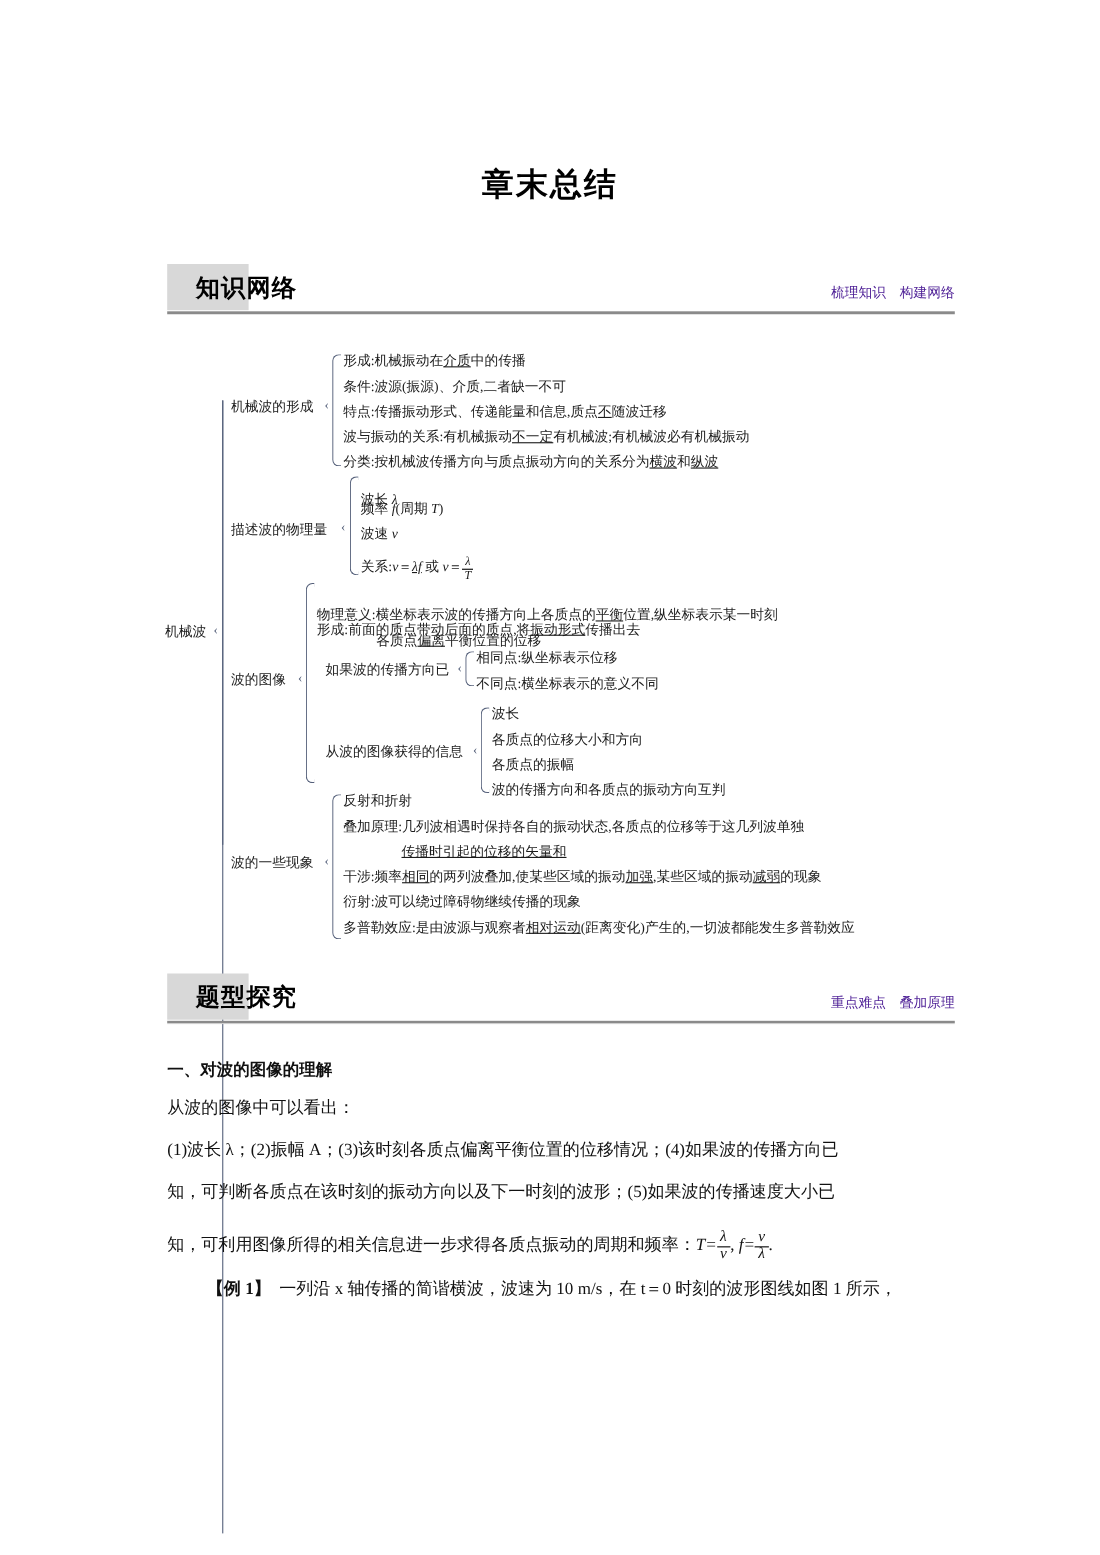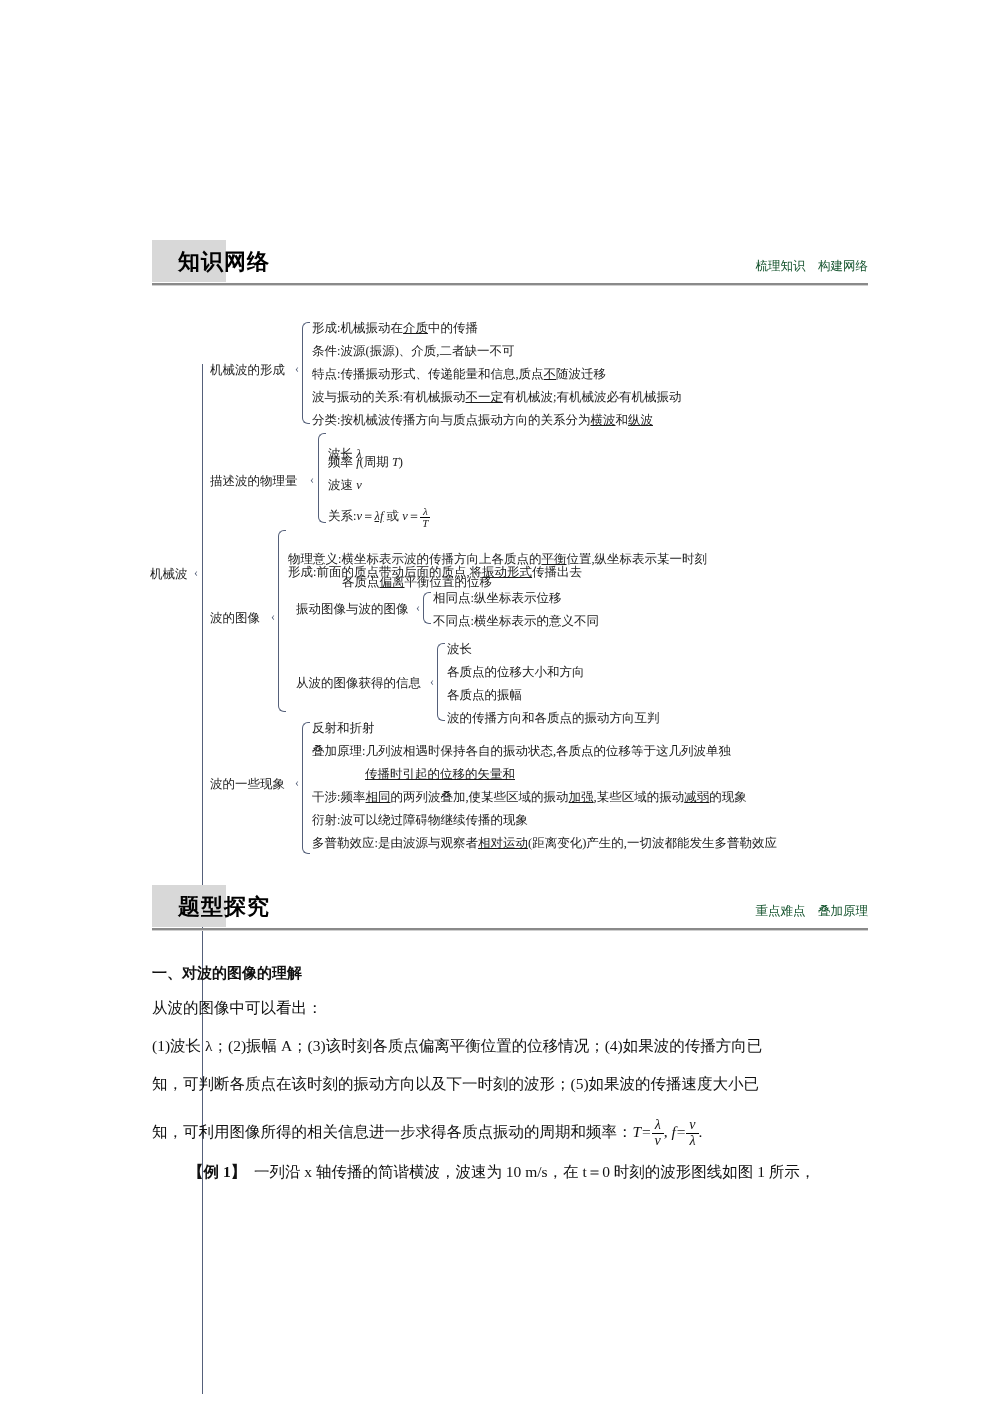--- a/index.html
+++ b/index.html
@@ -30,21 +30,21 @@
     background:#d8d8d8;
   }
   .section-head .sec-title{
     position:absolute; left:26px; top:7px;
     font-family:"Liberation Sans","DejaVu Sans",sans-serif;
     font-weight:bold; font-size:22px; letter-spacing:1px;
     white-space:nowrap;
   }
   .section-head .sec-sub{
     position:absolute; right:0; top:18px;
-    font-size:12.5px; color:#14532d; white-space:nowrap;
+    font-size:12.5px; color:#4c1d95; white-space:nowrap;
     font-family:"Liberation Sans","DejaVu Sans",sans-serif;
   }
   .section-head .rule{
     position:absolute; left:0; bottom:0; width:716px; height:3px;
     background:linear-gradient(to bottom,#8a8a8a 0,#8a8a8a 2px,#cfcfcf 2px,#cfcfcf 3px);
   }
 
   
   #tree-wrap{ position:absolute; left:150px; top:300px; width:740px; height:560px; }
   .tnode{
@@ -85,20 +85,21 @@
   .btext.b{ font-weight:bold; font-family:"Liberation Sans","DejaVu Sans",sans-serif; font-size:15px;}
   .frac2{ display:inline-block; vertical-align:-0.5em; text-align:center; line-height:1.05; }
   .frac2 .n{ display:block; border-bottom:1px solid #000; font-style:italic; font-size:14px; padding:0 3px;}
   .frac2 .d{ display:block; font-style:italic; font-size:14px; padding:0 3px;}
 </style>
 </head>
 <body>
 
 <div class="page">
 
+  <div class="doc-title">章末总结</div>
 
   <div class="section-head" style="top:240px;">
     <div class="graybox"></div>
     <div class="sec-title">知识网络</div>
     <div class="sec-sub">梳理知识　构建网络</div>
     <div class="rule"></div>
   </div>
 
   <div id="tree-wrap">
 
@@ -128,21 +129,21 @@
 
     <div class="tnode" style="left:60px; top:268px;"></div>
     <div class="tnode" style="left:60px; top:312px;">波的图像</div>
     <div class="arrow" style="left:121px; top:309px;">‹</div>
     <div class="brace" style="left:128px; top:230px; height:180px;"></div>
 
     <div class="tnode" style="left:138px; top:230px;margin-top:36px;">形成<span>:</span>前面的质点带动后面的质点,将<span class="u">振动形式</span>传播出去</div>
     <div class="tnode" style="left:138px; top:253px;">物理意义<span>:</span>横坐标表示波的传播方向上各质点的<span class="u">平衡</span>位置,纵坐标表示某一时刻</div>
     <div class="tnode" style="left:192px; top:276px;">各质点<span class="u">偏离</span>平衡位置的位移</div>
 
-    <div class="tnode" style="left:146px; top:303px;">振动图像与波的图像</div>
+    <div class="tnode" style="left:146px; top:303px;">如果波的传播方向已</div>
     <div class="arrow" style="left:266px; top:300px;">‹</div>
     <div class="brace" style="left:273px; top:292px; height:30px;"></div>
     <div class="tnode" style="left:283px; top:292px;">相同点:纵坐标表示位移</div>
     <div class="tnode" style="left:283px; top:315px;">不同点:横坐标表示的意义不同</div>
 
     <div class="tnode" style="left:146px; top:377px;">从波的图像获得的信息</div>
     <div class="arrow" style="left:280px; top:374px;">‹</div>
     <div class="brace" style="left:287px; top:343px; height:76px;"></div>
     <div class="tnode" style="left:297px; top:343px;">波长</div>
     <div class="tnode" style="left:297px; top:366px;">各质点的位移大小和方向</div>

